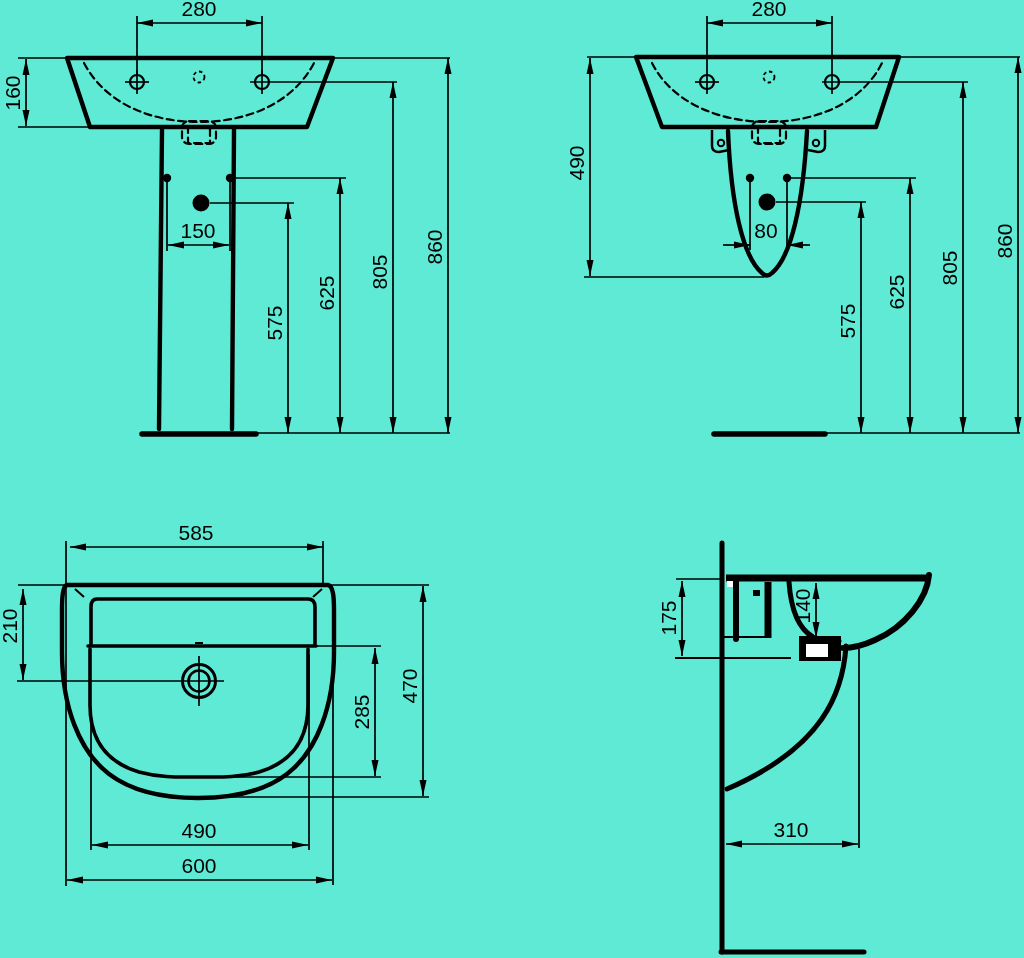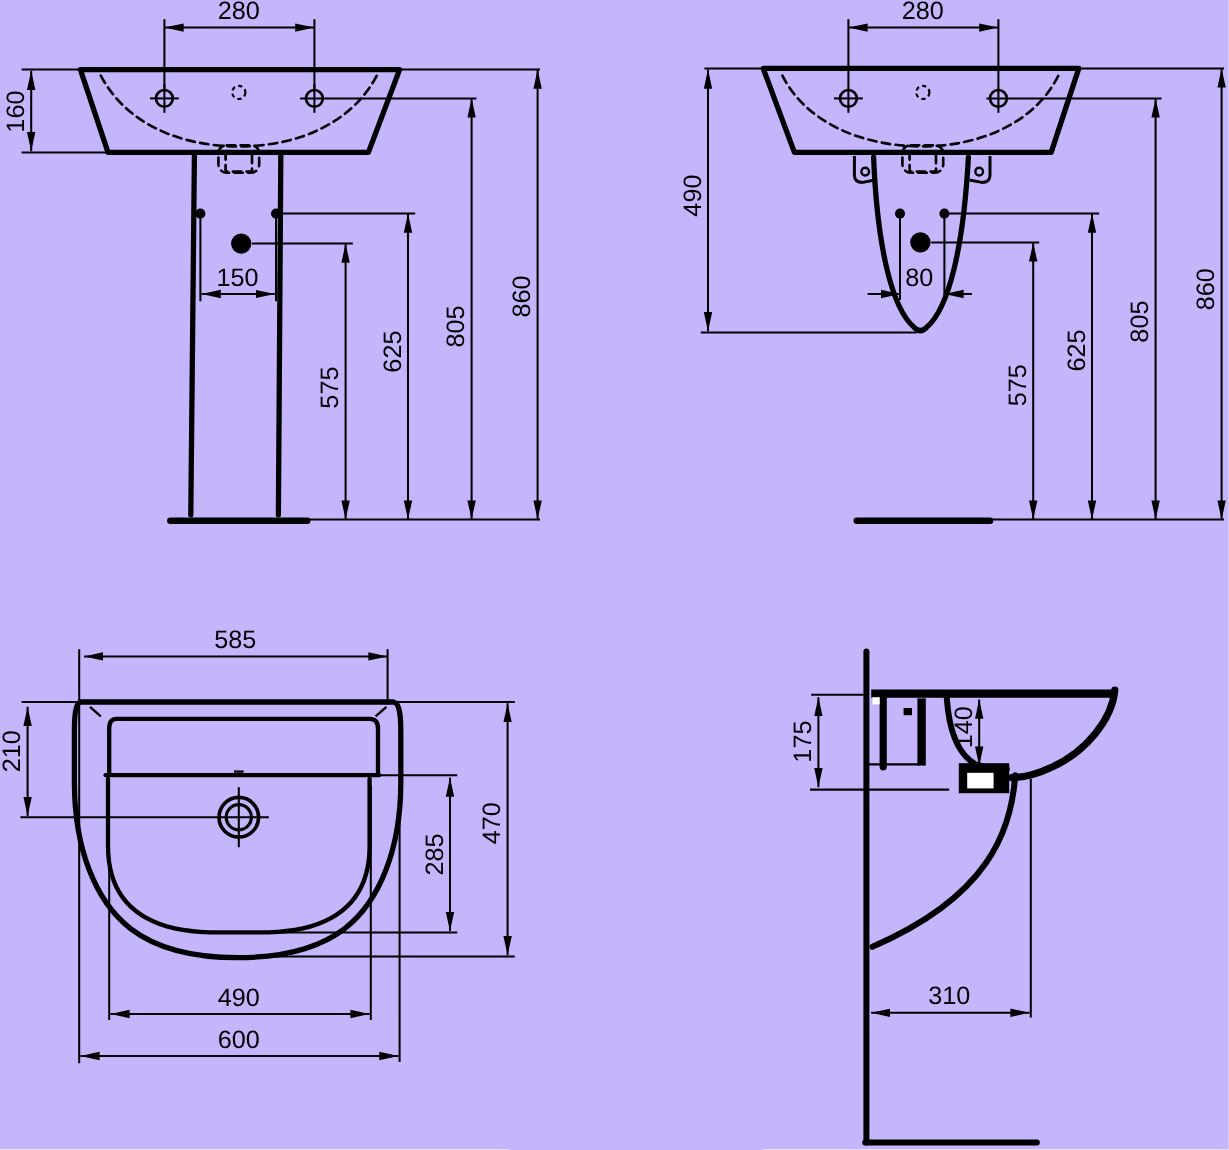--- a/index.html
+++ b/index.html
@@ -1,16 +1,16 @@
 <!DOCTYPE html>
 <html><head>
 <meta charset="utf-8">
 <style>
   html,body{margin:0;padding:0;background:#ffffff;}
-  .stage{width:1024px;height:958px;background:#c4b5fd;position:relative;}
+  .stage{width:1024px;height:958px;background:#5eead4;position:relative;}
   svg{display:block;}
   .thin {fill:none;stroke:#000;stroke-width:1.7;}
   .dim  {fill:none;stroke:#000;stroke-width:1.7;marker-start:url(#arr);marker-end:url(#arr);}
   .dimE {fill:none;stroke:#000;stroke-width:1.7;marker-end:url(#arr);}
   .thick{fill:none;stroke:#000;stroke-width:4.4;stroke-linejoin:round;stroke-linecap:round;}
   .t36  {fill:none;stroke:#000;stroke-width:3.6;stroke-linejoin:round;stroke-linecap:round;}
   .w2   {fill:none;stroke:#000;stroke-width:2;}
   .w22  {fill:none;stroke:#000;stroke-width:2.2;}
   .w25  {fill:none;stroke:#000;stroke-width:2.5;stroke-linejoin:round;}
   .w3   {fill:none;stroke:#000;stroke-width:3;}

